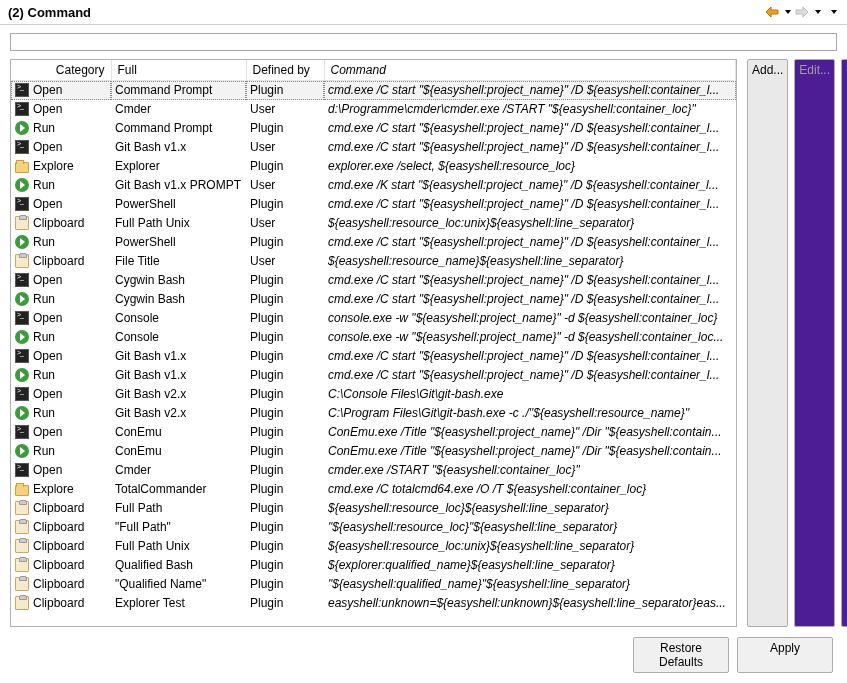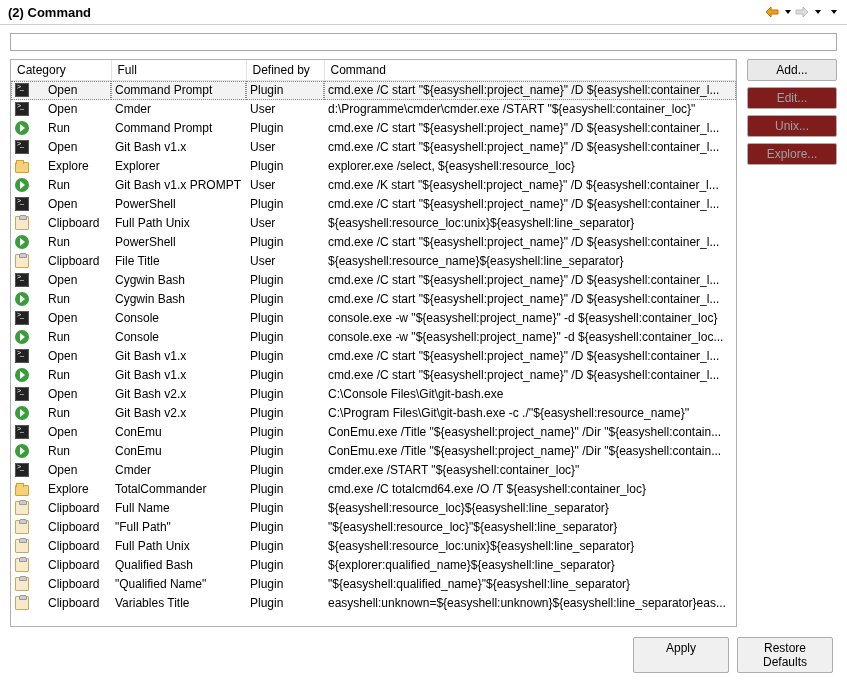--- a/index.html
+++ b/index.html
@@ -89,28 +89,28 @@
     outline-offset: -1px;
   }
   td {
     padding: 1px 4px;
     white-space: nowrap;
     overflow: hidden;
     text-overflow: ellipsis;
     font-size: 12px;
     vertical-align: middle;
   }
-  .col-cat { width: 100px; }
+  .col-cat { width: 100px; text-align: right; }
   .col-name { width: 135px; }
   .col-def { width: 78px; }
-  .col-cmd { width: auto; }
+  .col-cmd { width: auto; font-style: italic; }
   .cat-cell {
     display: flex;
     align-items: center;
-    gap: 19px;
+    gap: 4px;
   }
   .ico {
     width: 14px; height: 14px;
     display: inline-flex;
     align-items: center;
     justify-content: center;
     flex-shrink: 0;
   }
   .ico-term {
     background: #222;
@@ -166,34 +166,34 @@
     position: absolute;
     top: -2px; left: 3px;
     width: 6px; height: 3px;
     border: 1px solid #999;
     background: #ccc;
     border-radius: 2px 2px 0 0;
   }
   .side-buttons {
     width: 90px;
     display: flex;
-    flex-direction: column;
+    flex-direction: row;
     gap: 6px;
   }
   .btn {
     border: 1px solid #adadad;
     background: #e9e9e9;
     text-align: center;
     padding: 3px 4px;
     font-size: 12px;
     border-radius: 2px;
   }
   .btn.disabled {
     color: #a0a0a0;
-    background: #7f1d1d;
+    background: #4c1d95;
   }
   .bottom-bar {
     position: absolute;
     bottom: 10px;
     right: 14px;
     display: flex;
     gap: 8px;
   }
   .bottom-bar .btn {
     width: 96px;
@@ -479,21 +479,21 @@
               <td class="col-def">Plugin</td>
               <td class="col-cmd">cmd.exe /C totalcmd64.exe /O /T ${easyshell:container_loc}</td>
             </tr>
             <tr>
               <td class="col-cat">
                 <div class="cat-cell">
                   <span class="ico ico-clip"></span>
                   <span>Clipboard</span>
                 </div>
               </td>
-              <td class="col-name">Full Name</td>
+              <td class="col-name">Full Path</td>
               <td class="col-def">Plugin</td>
               <td class="col-cmd">${easyshell:resource_loc}${easyshell:line_separator}</td>
             </tr>
             <tr>
               <td class="col-cat">
                 <div class="cat-cell">
                   <span class="ico ico-clip"></span>
                   <span>Clipboard</span>
                 </div>
               </td>
@@ -534,33 +534,33 @@
               <td class="col-def">Plugin</td>
               <td class="col-cmd">"${easyshell:qualified_name}"${easyshell:line_separator}</td>
             </tr>
             <tr>
               <td class="col-cat">
                 <div class="cat-cell">
                   <span class="ico ico-clip"></span>
                   <span>Clipboard</span>
                 </div>
               </td>
-              <td class="col-name">Variables Title</td>
+              <td class="col-name">Explorer Test</td>
               <td class="col-def">Plugin</td>
               <td class="col-cmd">easyshell:unknown=${easyshell:unknown}${easyshell:line_separator}eas...</td>
             </tr>
           </tbody>
       </table>
     </div>
 
     <div class="side-buttons">
       <div class="btn">Add...</div>
       <div class="btn disabled">Edit...</div>
       <div class="btn disabled">Unix...</div>
       <div class="btn disabled">Explore...</div>
     </div>
   </div>
 </div>
 
 <div class="bottom-bar">
+  <div class="btn">Restore Defaults</div>
   <div class="btn">Apply</div>
-  <div class="btn">Restore Defaults</div>
 </div>
 
 </body></html>

